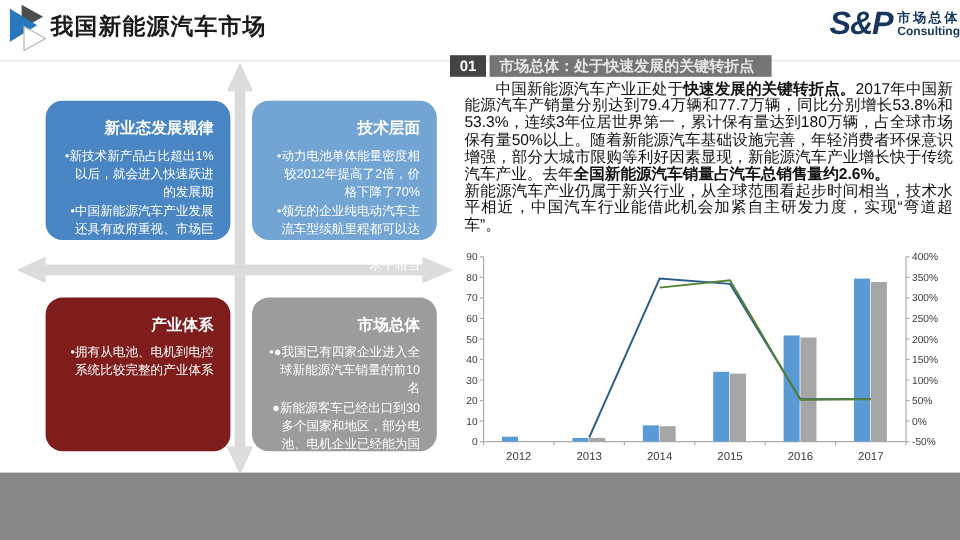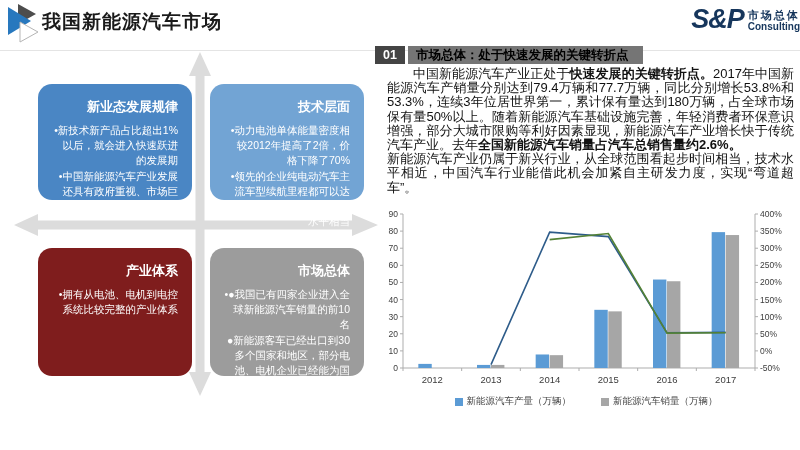--- a/index.html
+++ b/index.html
@@ -1,16 +1,16 @@
 <!DOCTYPE html>
 <html><head>
 <meta charset="utf-8">
 <style>
   html,body{margin:0;padding:0;background:#888;}
-  .slide{position:relative;width:800px;height:450px;background:#ffffff;overflow:hidden;
+  .slide{position:relative;width:800px;height:394px;background:#ffffff;overflow:hidden;
          font-family:"Liberation Sans","DejaVu Sans",sans-serif;}
   
   .hdr-divider{position:absolute;left:0;top:50px;width:800px;height:1px;background:#e4e4e4;}
   .logo-tris{position:absolute;left:8px;top:4px;}
   .page-title{position:absolute;left:42px;top:9px;font-size:19px;font-weight:700;color:#1a1a1a;letter-spacing:1px;}
   .sp-logo{position:absolute;right:0;top:6px;display:flex;align-items:center;}
   .sp-main{font-size:27px;font-weight:800;font-style:italic;color:#16365c;letter-spacing:-1px;line-height:26px;}
   .sp-side{margin-left:4px;margin-top:3px;display:flex;flex-direction:column;}
   .sp-cn{font-size:11px;font-weight:700;color:#16365c;letter-spacing:2px;line-height:12px;}
   .sp-en{font-size:10px;font-weight:700;color:#16365c;line-height:11px;}
@@ -22,21 +22,21 @@
   .qb2{left:210px;top:44px;width:154px;height:116px;}
   .qb3{left:38px;top:208px;width:154px;height:128px;}
   .qb4{left:210px;top:208px;width:154px;height:128px;}
   .qtitle{font-size:13px;font-weight:700;margin:2px 0 7px 2px;}
   .qbullet{font-size:10.5px;line-height:1.45;text-indent:-0.55em;padding-left:0.55em;}
   
   .rpanel{position:absolute;left:375px;top:46px;width:421px;}
   .sec{display:flex;gap:3px;align-items:stretch;}
   .secnum{background:#444444;color:#fff;font-weight:700;font-size:12.5px;width:30px;height:18px;
           line-height:18px;text-align:center;}
-  .sectitle{background:#757575;color:#000000;font-weight:700;font-size:12.5px;height:18px;line-height:18px;
+  .sectitle{background:#757575;color:#e5e5e5;font-weight:700;font-size:12.5px;height:18px;line-height:18px;
             padding:0 14px 0 8px;}
   .bodytext{margin:3px 2px 0 12px;color:#111;}
   .bodytext p{margin:0;font-size:13px;line-height:14.2px;text-align:justify;}
   .p1{text-indent:2em;}
   .bodytext b{font-weight:700;}
   
   .chart{position:absolute;left:2px;top:160px;width:418px;}
   .legend{display:flex;justify-content:center;gap:30px;font-size:9.5px;color:#444;margin-top:1px;}
   .legend .li{display:flex;align-items:center;gap:4px;}
   .sw{display:inline-block;width:8px;height:8px;}

